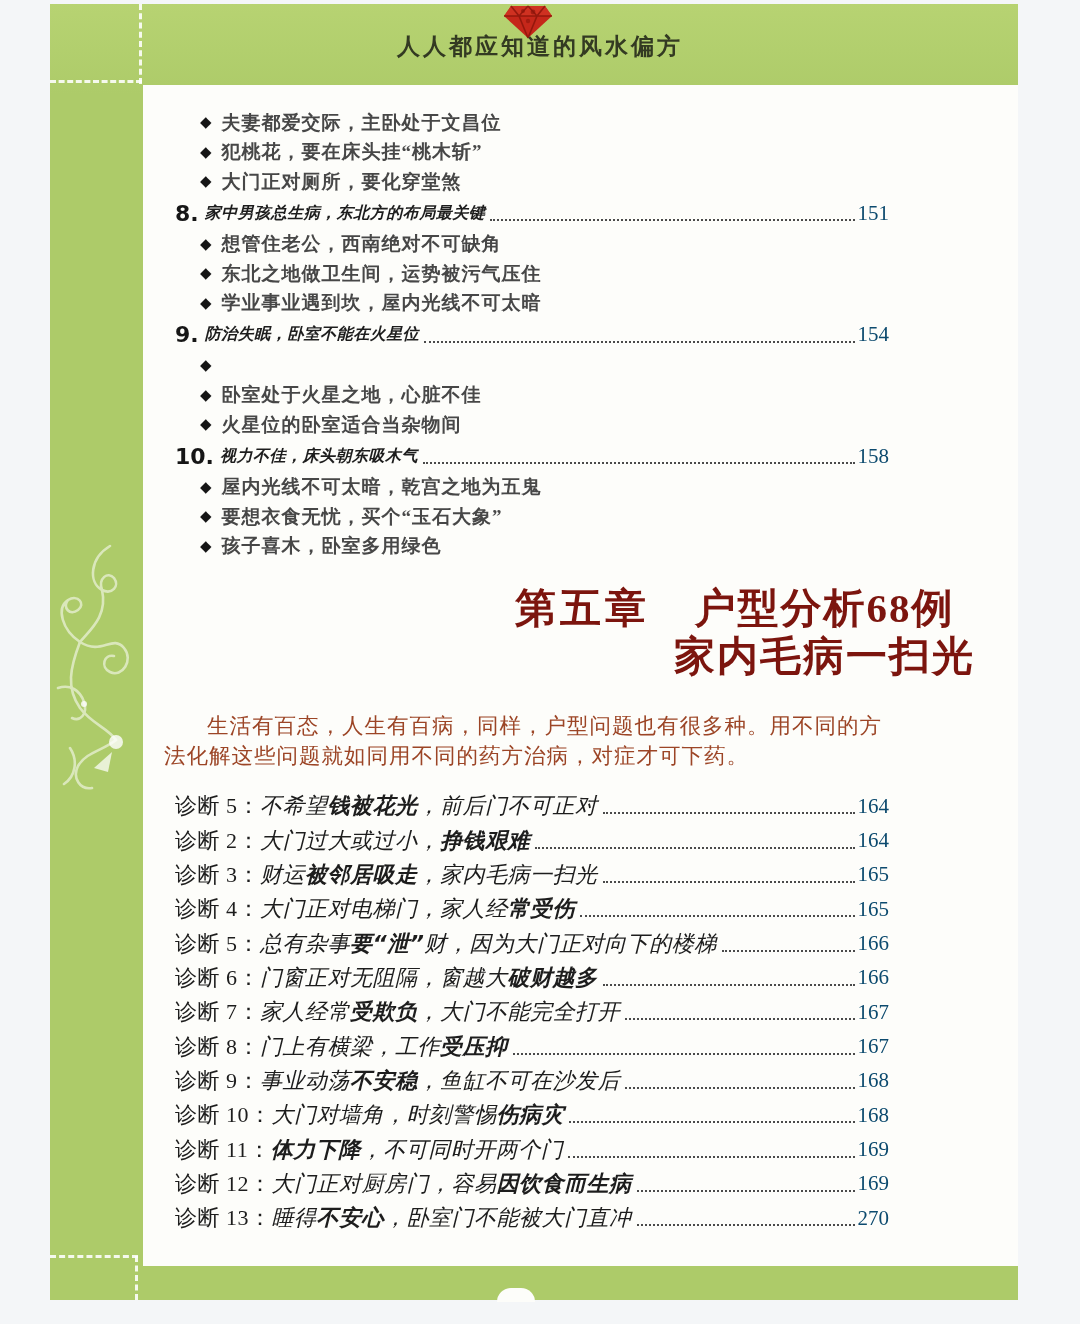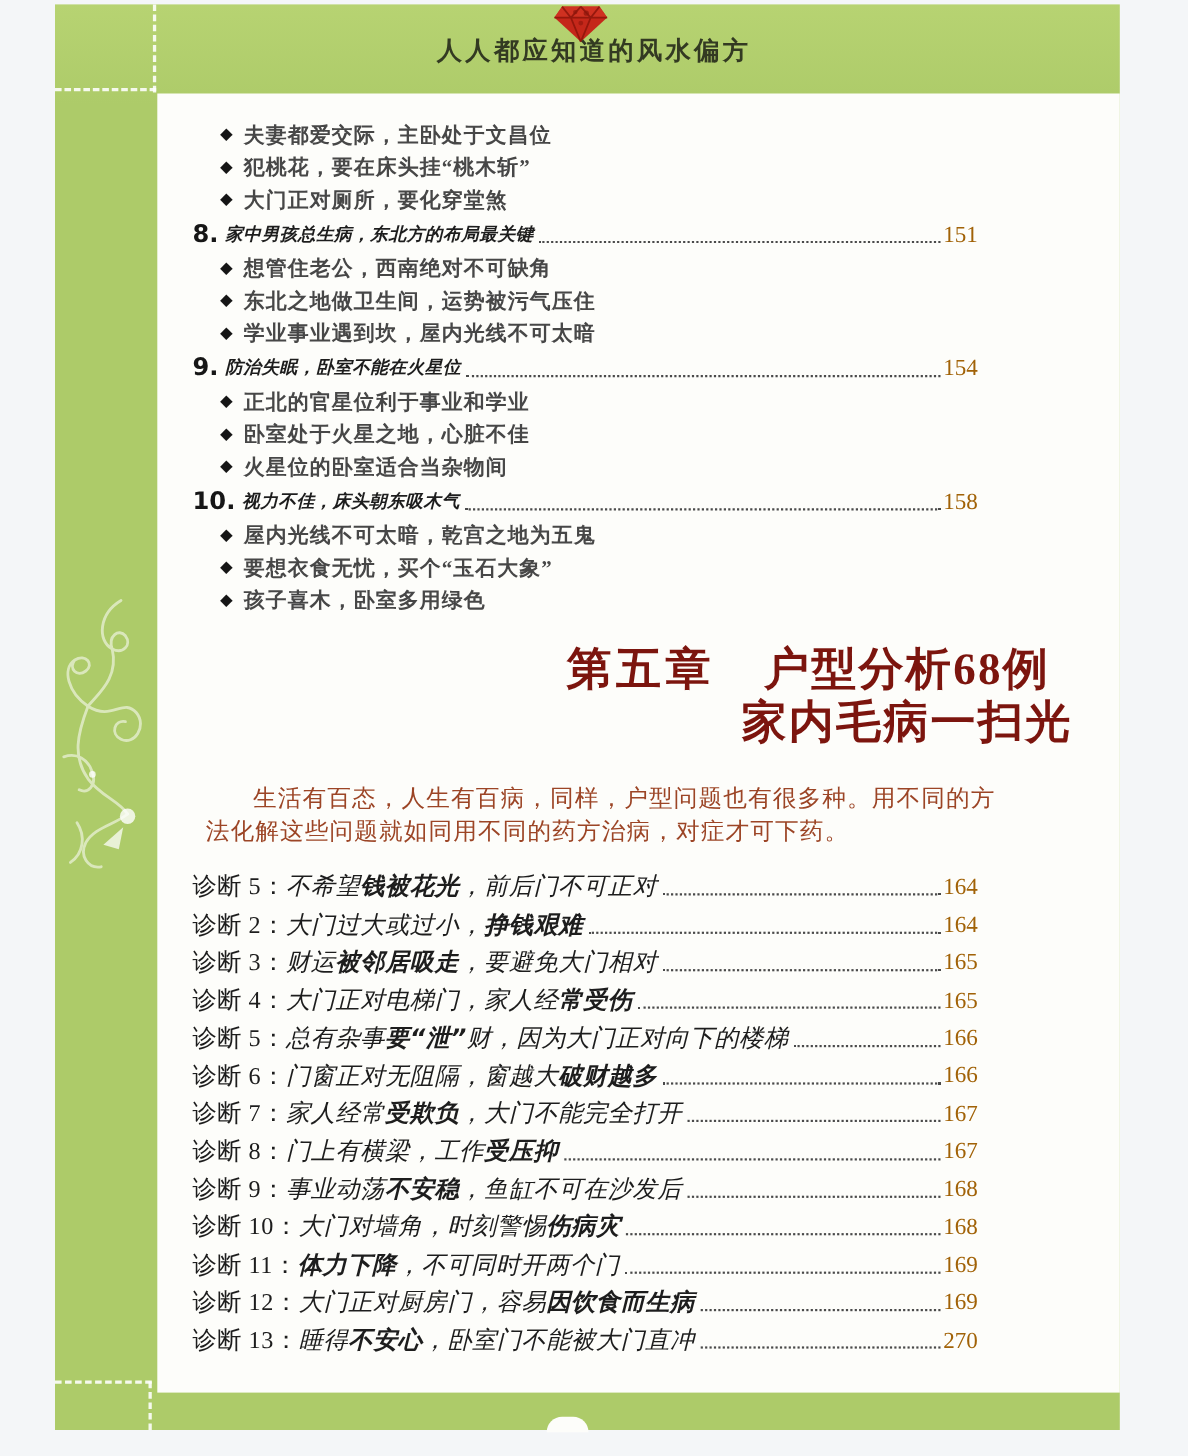--- a/index.html
+++ b/index.html
@@ -41,33 +41,33 @@
   .trow.sub{height:29.5px;}
   .trow.entry{height:31px;margin:1px 0;}
   .diam{font-size:15px;color:#151515;margin:0 10px 0 25px;line-height:1;}
   .subtx{font-size:19px;color:var(--subtext_gray,#474747);letter-spacing:1px;font-weight:bold;}
   .num{font-family:"DejaVu Sans","Liberation Sans",sans-serif;font-weight:700;
        font-size:22px;color:#161616;margin-right:6px;}
   .seg{font-size:16px;font-weight:700;color:var(--text_ink,#1d1d1d);letter-spacing:.5px;font-style:italic;}
   .seg.b{font-family:"DejaVu Sans","Liberation Sans",sans-serif;}
   .leader{flex:1 1 auto;border-bottom:2.6px dotted #4a4a4a;margin:0 3px 0 5px;
           transform:translateY(7px);min-width:20px;}
-  .pg{font-size:21px;color:#a16207;}
+  .pg{font-size:21px;color:#0c4a6e;}
   
   .chaphead{
     position:absolute;left:100px;top:584px;width:875px;
     display:flex;justify-content:flex-end;gap:24px;
     color:var(--chapter_red,#7c150e);font-weight:700;
   }
   .chaphead .lbl{font-size:41px;line-height:48px;letter-spacing:4px;}
   .chaphead .lines{text-align:center;}
   .chaphead .lines div{font-size:41px;line-height:48px;letter-spacing:2px;}
   
   .intro{
-    position:absolute;left:187px;top:712px;width:718px;
+    position:absolute;left:164px;top:712px;width:718px;
     font-size:21.5px;line-height:29.5px;text-indent:2em;
     color:var(--intro_brown,#9c4526);letter-spacing:1px;
   }
   
   .diag{position:absolute;left:175px;top:789px;width:714px;}
   .drow{display:flex;align-items:center;height:34.35px;}
   .dlbl{font-size:22px;color:var(--text_ink,#1d1d1d);letter-spacing:.5px;white-space:pre;}
   .dseg{font-size:22px;color:var(--text_ink,#1d1d1d);letter-spacing:.5px;white-space:pre;font-style:italic;}
   .dseg.b{font-family:"DejaVu Sans","Liberation Sans",sans-serif;font-weight:700;}
 </style>
@@ -148,21 +148,20 @@
     </div>
     <div class="trow entry">
       <span class="num">9.</span>
       <span class="seg b">防治失眠</span>
       <span class="seg">，卧室不能在火星位</span>
       <span class="leader"></span>
       <span class="pg">154</span>
     </div>
     <div class="trow sub">
       <span class="diam">◆</span>
-      <span class="subtx">正北的官星位利于事业和学业</span>
     </div>
     <div class="trow sub">
       <span class="diam">◆</span>
       <span class="subtx">卧室处于火星之地，心脏不佳</span>
     </div>
     <div class="trow sub">
       <span class="diam">◆</span>
       <span class="subtx">火星位的卧室适合当杂物间</span>
     </div>
     <div class="trow entry">
@@ -209,21 +208,21 @@
       <span class="dlbl">诊断 2：</span>
       <span class="dseg">大门过大或过小，</span>
       <span class="dseg b">挣钱艰难</span>
       <span class="leader"></span>
       <span class="pg">164</span>
     </div>
     <div class="drow">
       <span class="dlbl">诊断 3：</span>
       <span class="dseg">财运</span>
       <span class="dseg b">被邻居吸走</span>
-      <span class="dseg">，要避免大门相对</span>
+      <span class="dseg">，家内毛病一扫光</span>
       <span class="leader"></span>
       <span class="pg">165</span>
     </div>
     <div class="drow">
       <span class="dlbl">诊断 4：</span>
       <span class="dseg">大门正对电梯门，家人经</span>
       <span class="dseg b">常受伤</span>
       <span class="leader"></span>
       <span class="pg">165</span>
     </div>

